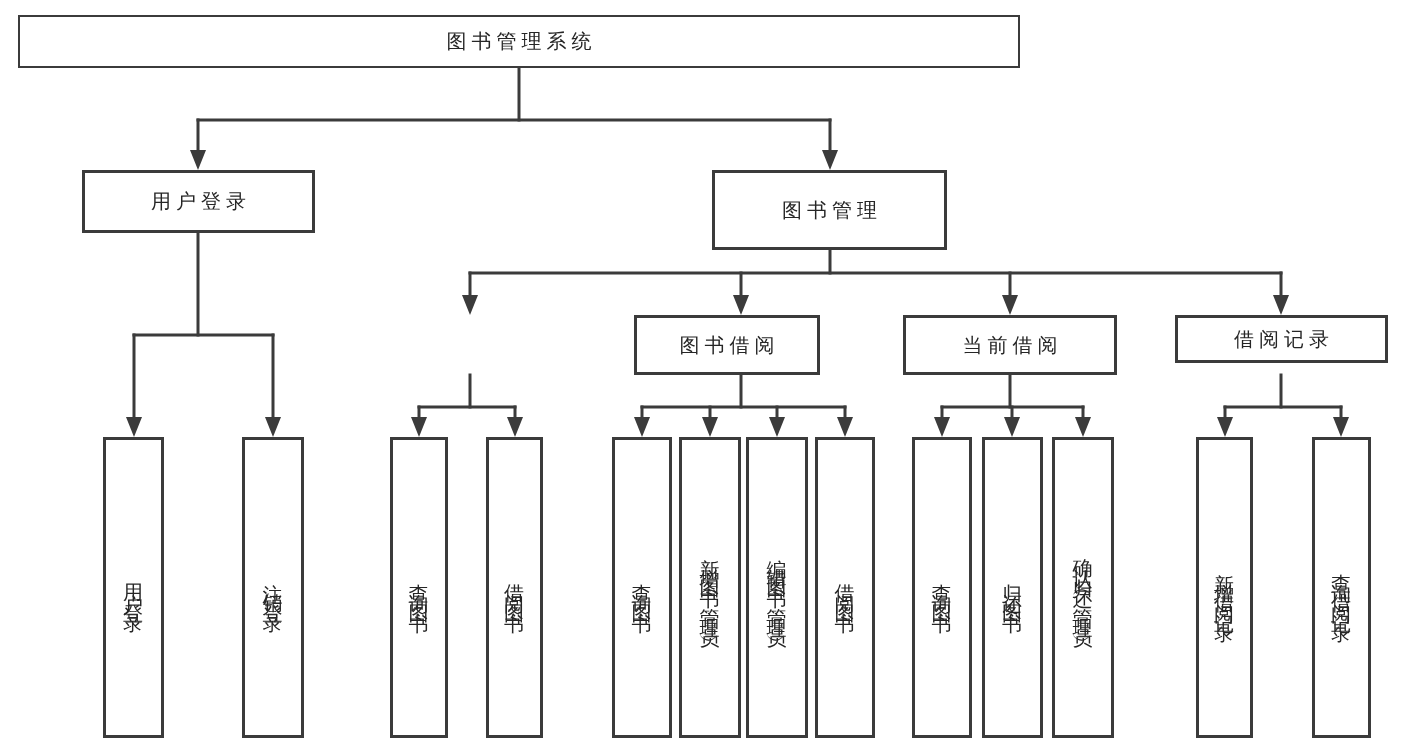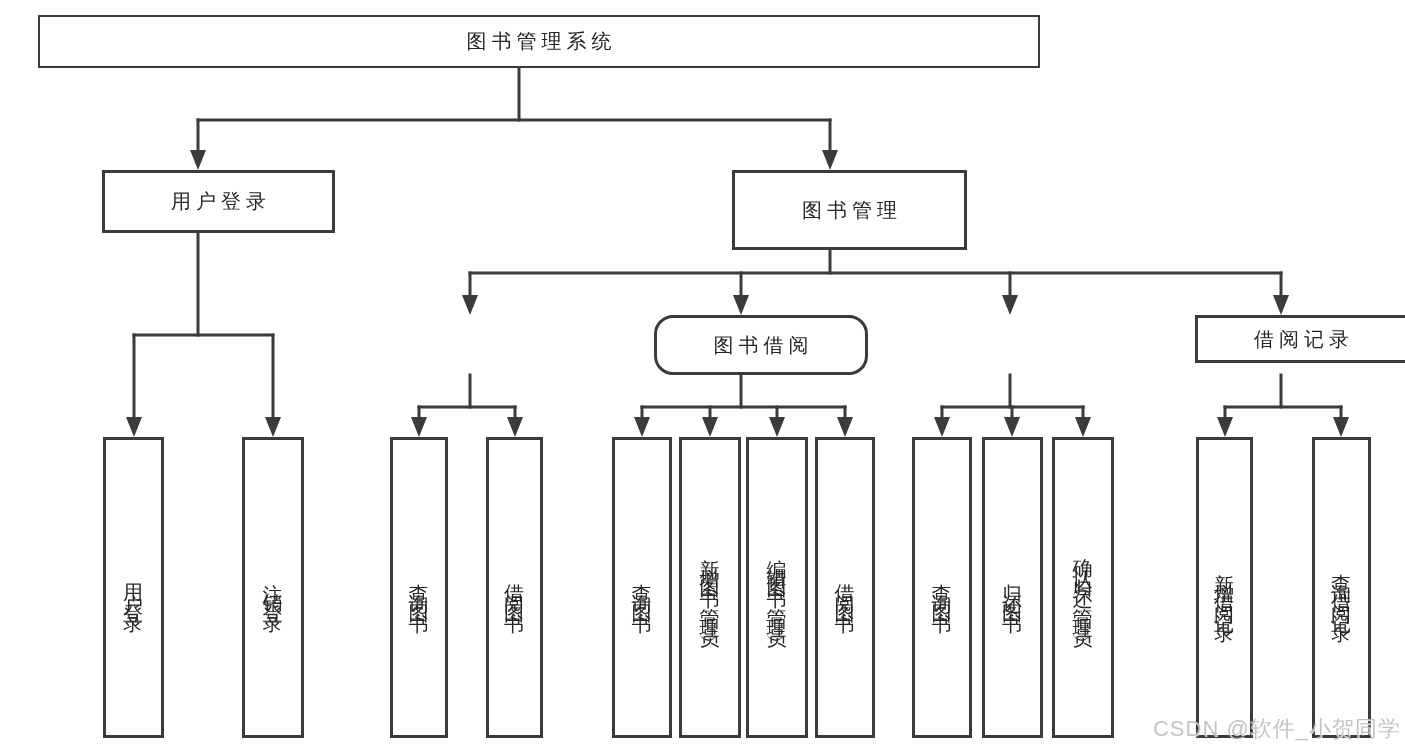--- a/index.html
+++ b/index.html
@@ -40,21 +40,20 @@
     border: 3px solid var(--line);
     display: flex;
     align-items: center;
     justify-content: center;
     color: var(--text);
     font-size: 20px;
     letter-spacing: 5px;
     text-indent: 5px;
     z-index: 2;
     white-space: nowrap;
-    margin-left: 20px;
   }
   .leaf {
     position: absolute;
     top: 437px;
     height: 301px;
     background: #ffffff;
     border: 3px solid var(--line);
     display: flex;
     align-items: center;
     justify-content: center;
@@ -66,21 +65,21 @@
     text-orientation: mixed;
     font-size: 20px;
     line-height: 1;
     letter-spacing: 10px;
   }
   
   #n-root           { left: 18px;   top: 15px;  width: 1002px; height: 53px; border-width: 2px; }
   #n-user-login     { left: 82px;   top: 170px; width: 233px;  height: 63px; }
   #n-book-mgmt      { left: 712px;  top: 170px; width: 235px;  height: 80px; }
   #n-new-book-rec   { left: 362px;  top: 315px; width: 215px;  height: 60px; }
-  #n-book-borrow    { left: 634px;  top: 315px; width: 214px;  height: 60px; border-radius: 19px; }
+  #n-book-borrow    { left: 634px;  top: 315px; width: 186px;  height: 60px; }
   #n-current-borrow { left: 903px;  top: 315px; width: 214px;  height: 60px; }
   #n-borrow-record  { left: 1175px; top: 315px; width: 213px;  height: 48px; }
   
   #l-user-login      { left: 103px;  width: 61px; }
   #l-logout          { left: 242px;  width: 62px; }
   #l-newrec-query    { left: 390px;  width: 58px; }
   #l-newrec-borrow   { left: 486px;  width: 57px; }
   #l-borrow-query    { left: 612px;  width: 60px; }
   #l-borrow-add      { left: 679px;  width: 62px; }
   #l-borrow-edit     { left: 746px;  width: 62px; }
@@ -182,20 +181,21 @@
       <polygon points="1333,417 1349,417 1341,437"></polygon>
     </g>
   </svg>
 
   <div class="node" id="n-root">图书管理系统</div>
 
   <div class="node" id="n-user-login">用户登录</div>
   <div class="node" id="n-book-mgmt">图书管理</div>
 
   <div class="node" id="n-book-borrow">图书借阅</div>
+  <div class="node" id="n-current-borrow">当前借阅</div>
   <div class="node" id="n-borrow-record">借阅记录</div>
 
   <div class="leaf" id="l-user-login">
     <span class="vtext">用户登录</span>
   </div>
   <div class="leaf" id="l-logout">
     <span class="vtext">注销登录</span>
   </div>
 
   <div class="leaf" id="l-newrec-query">
@@ -228,14 +228,13 @@
     <span class="vtext">确认归还（管理员）</span>
   </div>
 
   <div class="leaf" id="l-record-add">
     <span class="vtext">新增借阅记录</span>
   </div>
   <div class="leaf" id="l-record-query">
     <span class="vtext">查询借阅记录</span>
   </div>
 
-  <div class="watermark">CSDN @软件_小贺同学</div>
 </div>
 
 </body></html>

